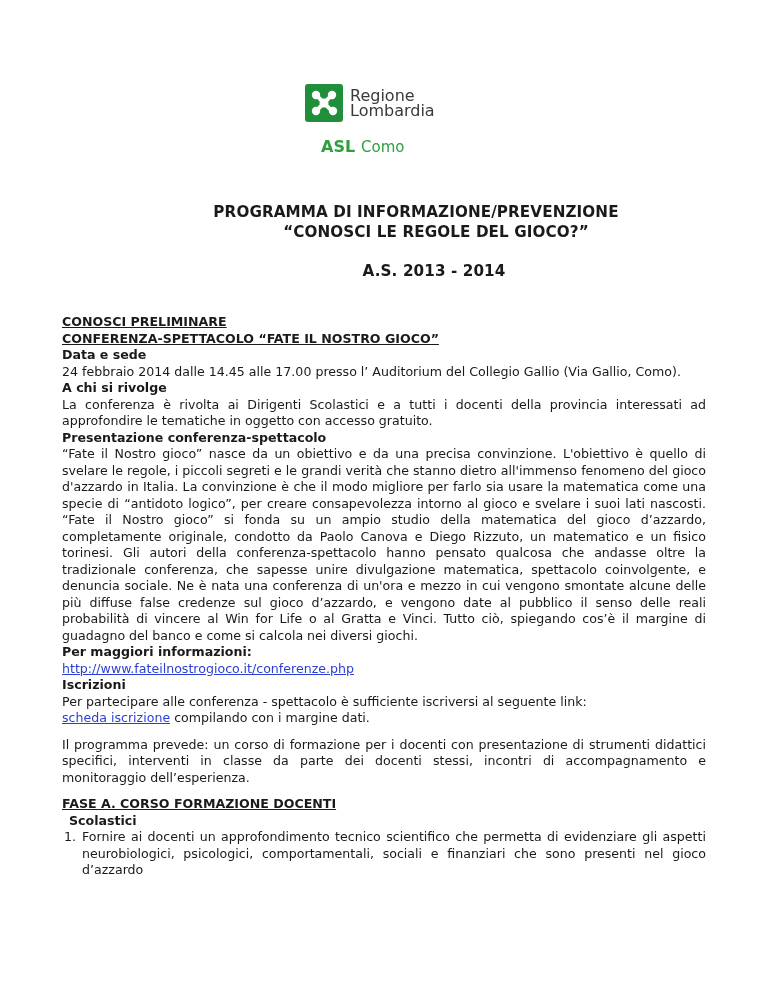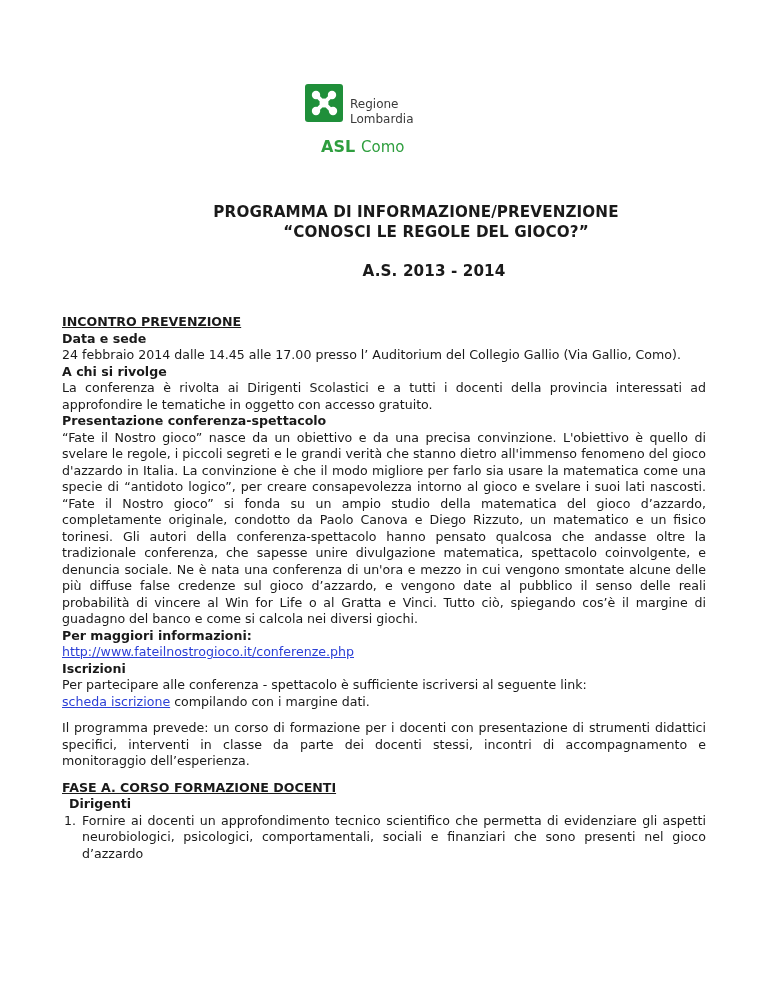--- a/index.html
+++ b/index.html
@@ -2,22 +2,22 @@
 <html><head>
 <meta charset="utf-8">
 <style>
   html, body { margin:0; padding:0; background:#ffffff; }
   body { width:768px; height:994px; position:relative; overflow:hidden;
          font-family:"DejaVu Sans", "Liberation Sans", sans-serif; color:#1a1a1a; }
   .logo { position:absolute; left:305px; top:84px; width:160px; height:80px; }
   .logo-box { position:absolute; left:0; top:0; width:38px; height:38px; background:#1f8f3a;
               border-radius:3px; }
   .logo-box svg { position:absolute; left:0; top:0; }
-  .logo-text { position:absolute; left:45px; top:13px; font-family:"DejaVu Sans", sans-serif;
-               font-size:12px; line-height:15px; color:#3a3a3a; }
+  .logo-text { position:absolute; left:45px; top:4px; font-family:"DejaVu Sans", sans-serif;
+               font-size:16px; line-height:15px; color:#3a3a3a; }
   .logo-asl { position:absolute; left:16px; top:53px; font-size:16px; color:#2e9e3e; font-weight:bold; }
   .logo-asl span.como { font-weight:normal; font-size:15px; margin-left:6px; }
   .title { position:absolute; left:0; width:768px; text-align:center; font-weight:bold;
            font-size:15.2px; letter-spacing:0.1px;margin-left:32px; }
   .t1 { top:203px; }
   .t2 { top:223px; left:20px; }
   .t3 { top:262px; left:18px; }
   .content { position:absolute; left:62px; top:314px; width:644px;
              font-size:12.6px; line-height:16.5px; }
   .content p { margin:0; }
@@ -54,35 +54,36 @@
   <div class="logo-asl">
     <span>ASL</span><span class="como">Como</span>
   </div>
 </div>
 
 <div class="title t1">PROGRAMMA DI INFORMAZIONE/PREVENZIONE</div>
 <div class="title t2">“CONOSCI LE REGOLE DEL GIOCO?”</div>
 <div class="title t3">A.S. 2013 - 2014</div>
 
 <div class="content">
-  <p class="b u">INCONTRO PREVENZIONE</p>
+  <p class="b u">CONOSCI PRELIMINARE</p>
+  <p class="b u">CONFERENZA-SPETTACOLO “FATE IL NOSTRO GIOCO”</p>
   <p class="b">Data e sede</p>
   <p class="j">24 febbraio 2014 dalle 14.45 alle 17.00 presso l’ Auditorium del Collegio Gallio (Via Gallio, Como).</p>
   <p class="b">A chi si rivolge</p>
   <p class="j">La conferenza è rivolta ai Dirigenti Scolastici e a tutti i docenti della provincia interessati ad approfondire le tematiche in oggetto con accesso gratuito.</p>
   <p class="b">Presentazione conferenza-spettacolo</p>
   <p class="j">“Fate il Nostro gioco” nasce da un obiettivo e da una precisa convinzione. L'obiettivo è quello di svelare le regole, i piccoli segreti e le grandi verità che stanno dietro all'immenso fenomeno del gioco d'azzardo in Italia. La convinzione è che il modo migliore per farlo sia usare la matematica come una specie di “antidoto logico”, per creare consapevolezza intorno al gioco e svelare i suoi lati nascosti. “Fate il Nostro gioco” si fonda su un ampio studio della matematica del gioco d’azzardo, completamente originale, condotto da Paolo Canova e Diego Rizzuto, un matematico e un fisico torinesi. Gli autori della conferenza-spettacolo hanno pensato qualcosa che andasse oltre la tradizionale conferenza, che sapesse unire divulgazione matematica, spettacolo coinvolgente, e denuncia sociale. Ne è nata una conferenza di un'ora e mezzo in cui vengono smontate alcune delle più diffuse false credenze sul gioco d’azzardo, e vengono date al pubblico il senso delle reali probabilità di vincere al Win for Life o al Gratta e Vinci. Tutto ciò, spiegando cos’è il margine di guadagno del banco e come si calcola nei diversi giochi.</p>
   <p class="b">Per maggiori informazioni:</p>
   <p><a class="link">http://www.fateilnostrogioco.it/conferenze.php</a></p>
   <p class="b">Iscrizioni</p>
   <p>Per partecipare alle conferenza - spettacolo è sufficiente iscriversi al seguente link:</p>
   <p><a class="link">scheda iscrizione</a><span> compilando con i margine dati.</span></p>
 
   <div class="gap"></div>
   <p class="j">Il programma prevede: un corso di formazione per i docenti con presentazione di strumenti didattici specifici, interventi in classe da parte dei docenti stessi, incontri di accompagnamento e monitoraggio dell’esperienza.</p>
 
   <div class="gap"></div>
   <p class="b u">FASE A. CORSO FORMAZIONE  DOCENTI</p>
-  <p class="b indent">Dirigenti</p>
+  <p class="b indent">Scolastici</p>
   <ol>
     <li>Fornire ai docenti un approfondimento tecnico scientifico che permetta di evidenziare gli aspetti neurobiologici, psicologici, comportamentali, sociali e finanziari che sono presenti nel gioco d’azzardo</li>
   </ol>
 </div>
 
 </body></html>

